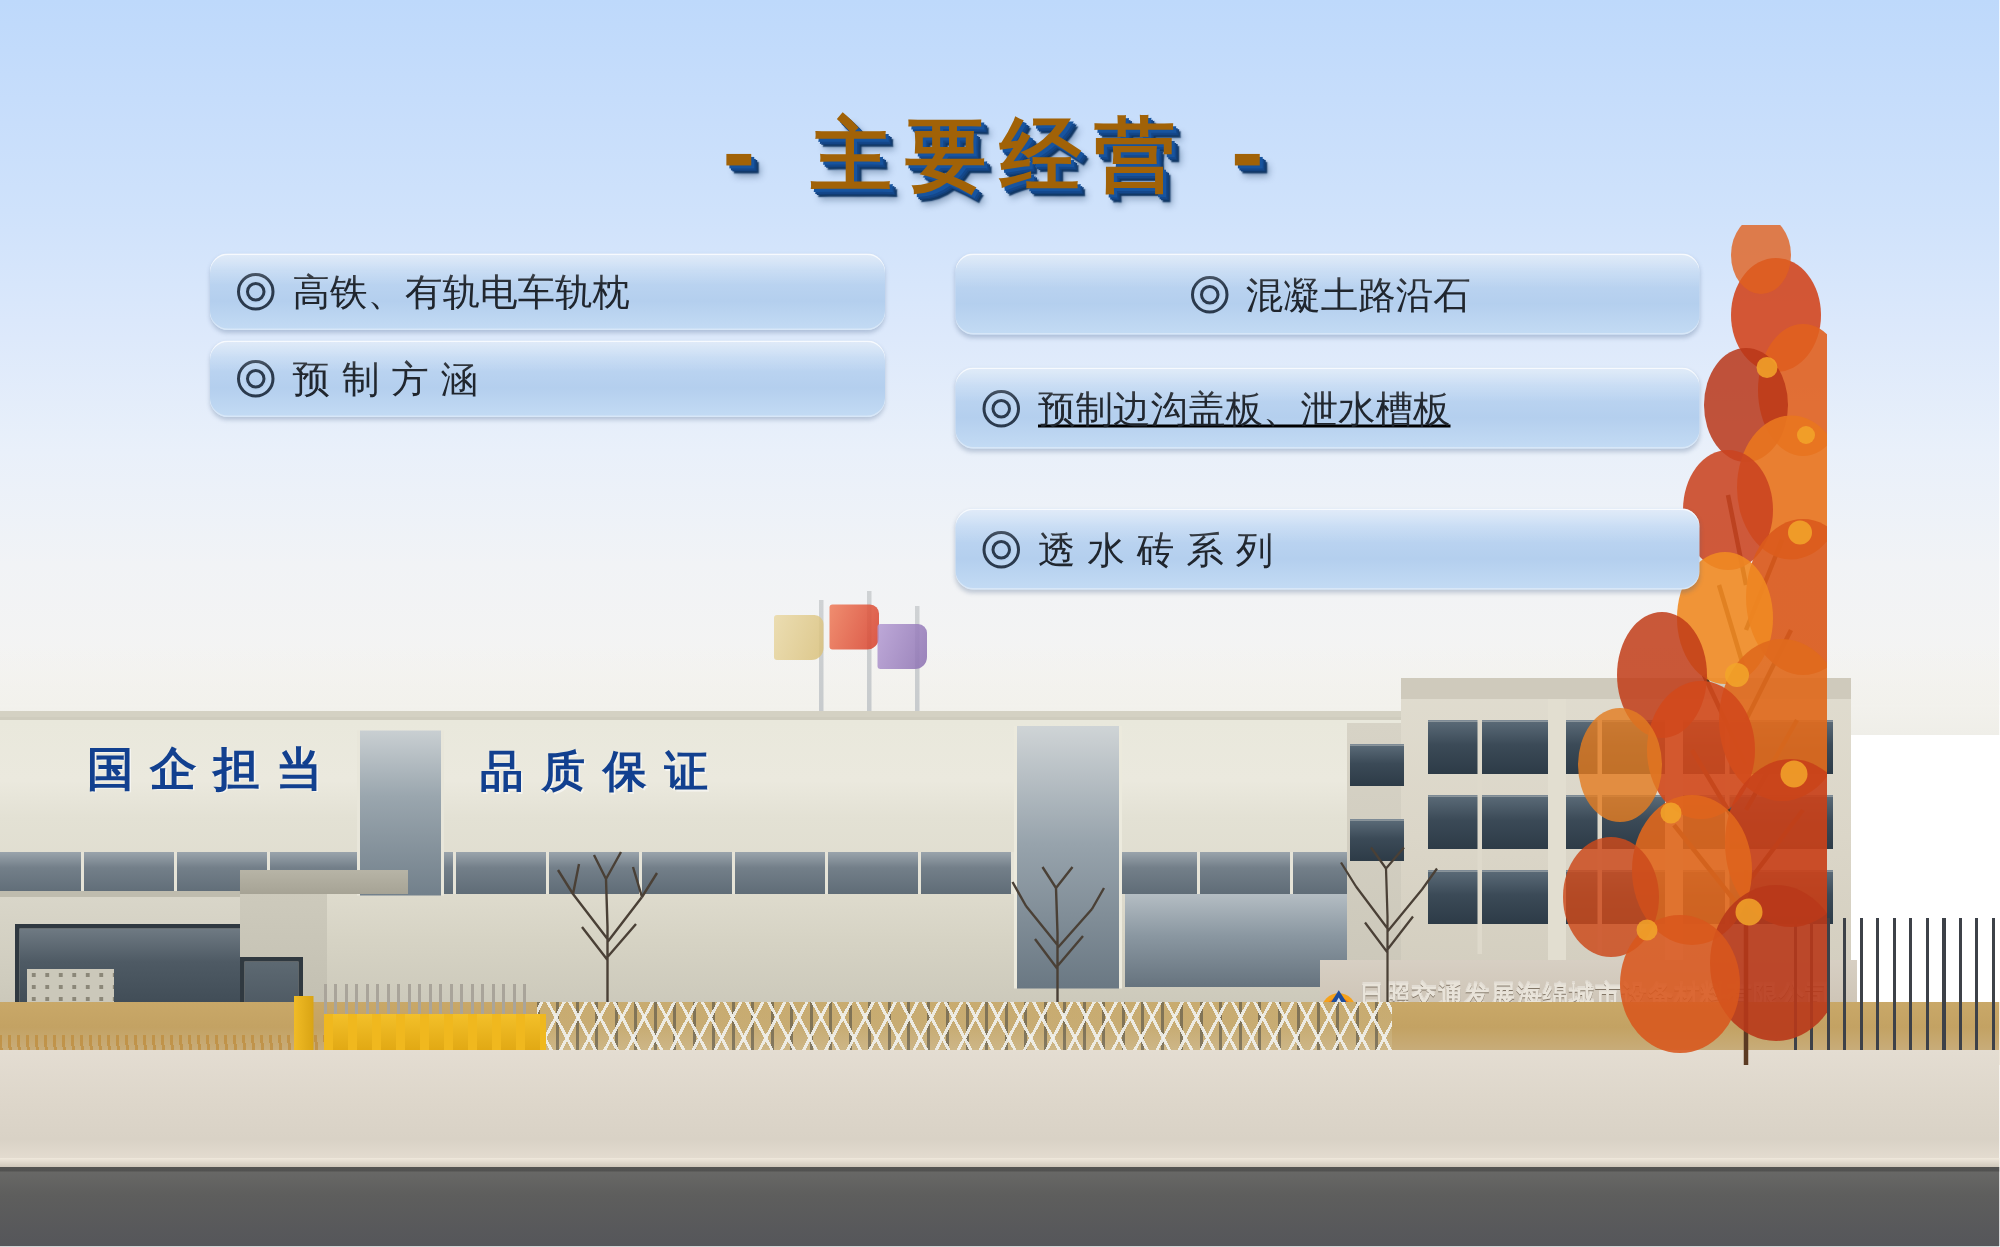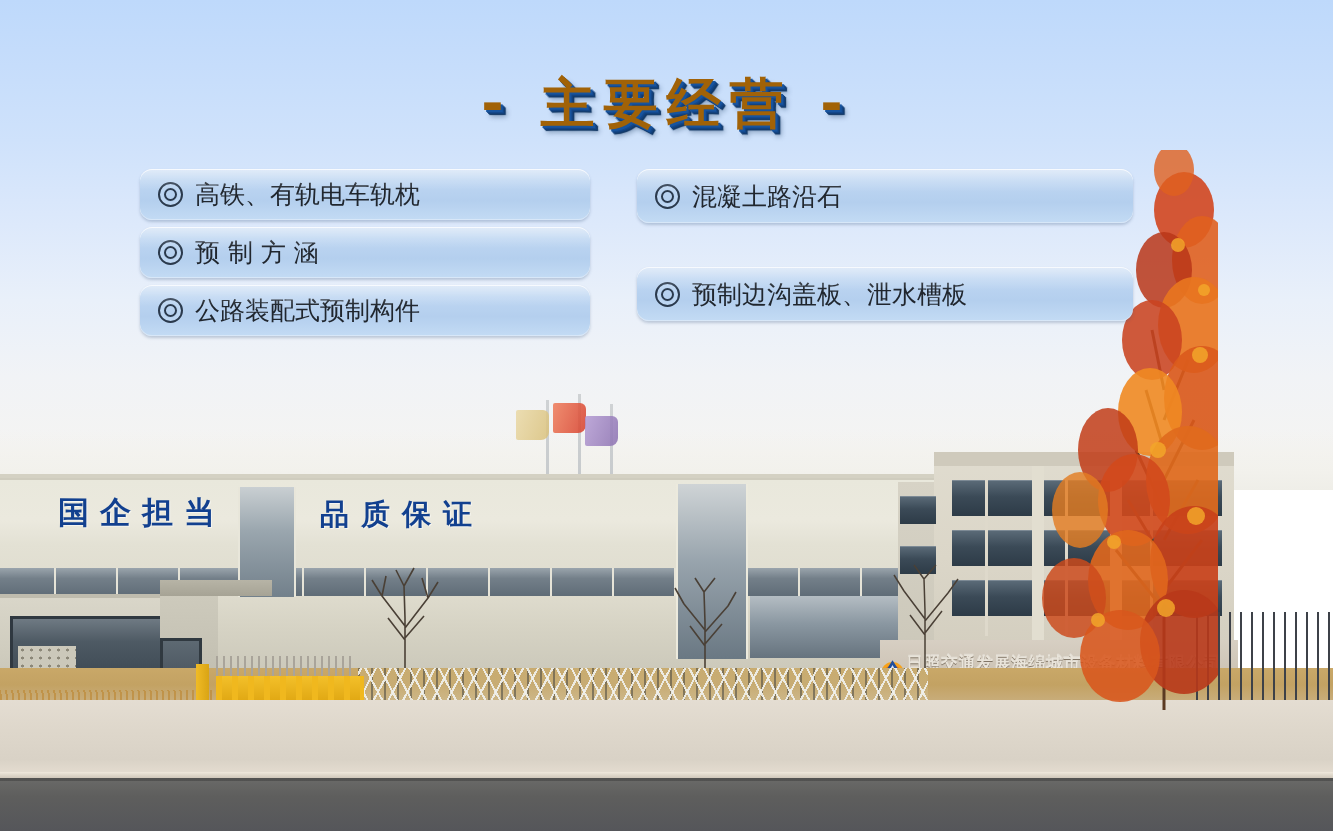--- a/index.html
+++ b/index.html
@@ -78,22 +78,22 @@
     font-family:"DejaVu Sans","Liberation Sans",sans-serif;
     font-size:25px; font-weight:500;
     color:#20262e; white-space:nowrap;
     line-height:1;
   }
 
   
   .col-left  .pill { height:51px; margin-bottom:7px; width:450px; }
   
   .col-right .pill { height:54px; width:496px; }
-  .col-right .pill.r1 { margin-bottom:44px; }
-  .col-right .pill.r2 { margin-bottom:40px; }
+  .col-right .pill.r1 { margin-bottom:22px;justify-content:center; }
+  .col-right .pill.r2 { margin-bottom:40px;text-decoration:underline; }
 
   
   .scene { position:absolute; left:0; top:0; width:1208px; height:831px; z-index:5; }
 
   
   .haze {
     position:absolute; left:0; top:430px; width:1333px; height:60px;
     background:linear-gradient(to bottom, rgba(244,244,240,0), #f2f1ec 70%, #efeee8 100%);
   }
 
@@ -432,30 +432,30 @@
 
   <div class="pill-col col-left">
     <div class="pill">
       <span class="bullet"></span>
       <span class="pill-label">高铁、有轨电车轨枕</span>
     </div>
     <div class="pill">
       <span class="bullet"></span>
       <span class="pill-label">预 制 方 涵</span>
     </div>
-    <div class="pill">
-      <span class="bullet"></span>
-      <span class="pill-label">公路装配式预制构件</span>
-    </div>
   </div>
 
   <div class="pill-col col-right">
     <div class="pill r1">
       <span class="bullet"></span>
       <span class="pill-label">混凝土路沿石</span>
     </div>
     <div class="pill r2">
       <span class="bullet"></span>
       <span class="pill-label">预制边沟盖板、泄水槽板</span>
     </div>
+    <div class="pill r3">
+      <span class="bullet"></span>
+      <span class="pill-label">透 水 砖 系 列</span>
+    </div>
   </div>
 
 </div>
 
 </body></html>

